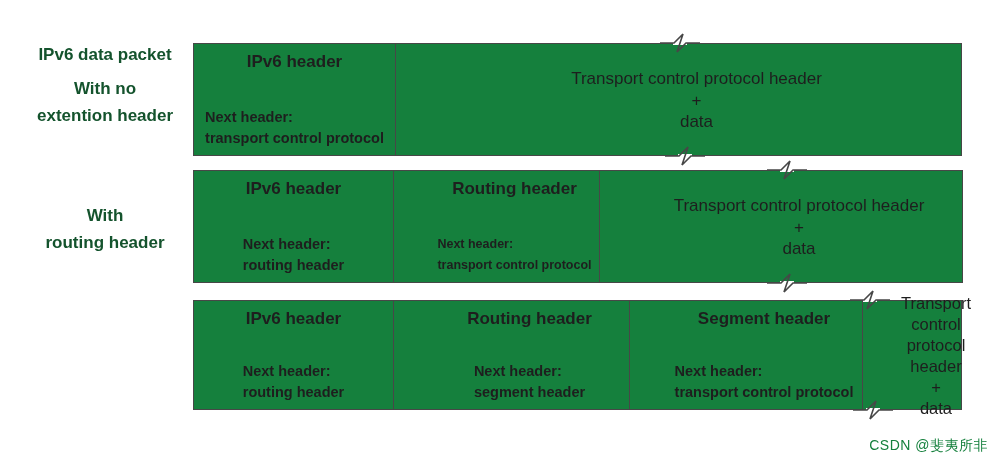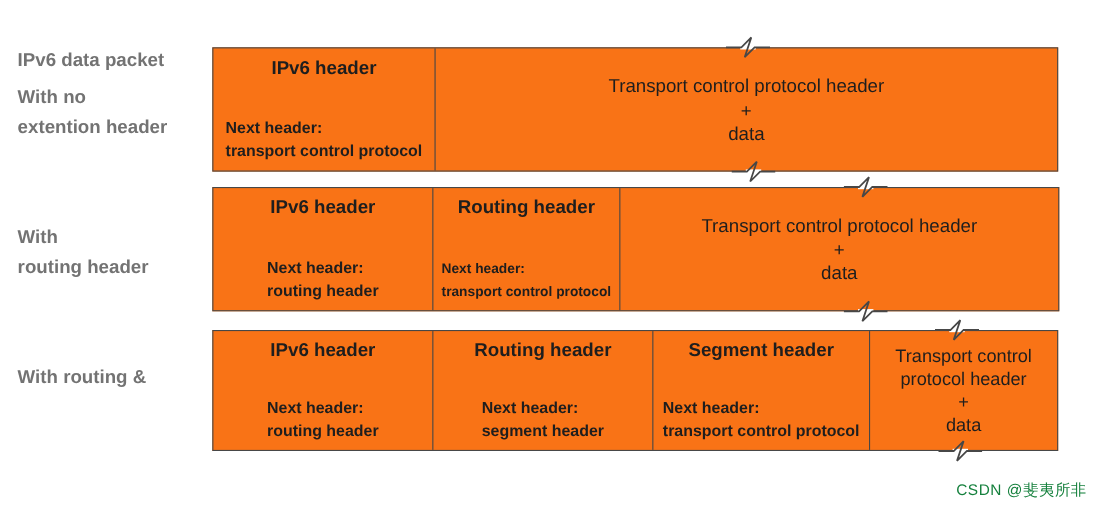--- a/index.html
+++ b/index.html
@@ -7,32 +7,33 @@
   .canvas {
     position:relative;
     width:1004px; height:463px;
     background:#ffffff;
     font-family:"Liberation Sans", sans-serif;
     overflow:hidden;
   }
   .row-label {
     position:absolute;
     left:16px; width:178px;
-    text-align:left;
+    text-align:center;
     font-weight:bold;
     font-size:17px;
     line-height:27px;
-    color:#737373;
+    color:#14532d;
   }
   .row-label .gap { margin-top:7px; }
   .prow {
     position:absolute;
     display:flex;
     border:1.6px solid #474747;
-    background:#f97316;
+    background:#15803d;
+    gap:36px;
   }
   .pbox {
     flex:none;
     display:flex;
     flex-direction:column;
     justify-content:space-between;
     align-items:center;
     border-right:1.6px solid #474747;
     padding:8px 2px 6px 2px;
   }
@@ -126,21 +127,20 @@
     <div class="pbox tcp last">
       <div class="body">
         <div>Transport control protocol header</div>
         <div>+</div>
         <div>data</div>
       </div>
     </div>
   </div>
 
   <div class="row-label" style="top:329px;">
-    <div>With routing &amp;</div>
   </div>
 
   <div class="prow" style="left:193px; top:300px; width:769px; height:110px;">
     <div class="pbox" style="width:200px;">
       <div class="title">IPv6 header</div>
       <div class="next">
         <div>Next header:</div>
         <div>routing header</div>
       </div>
     </div>

